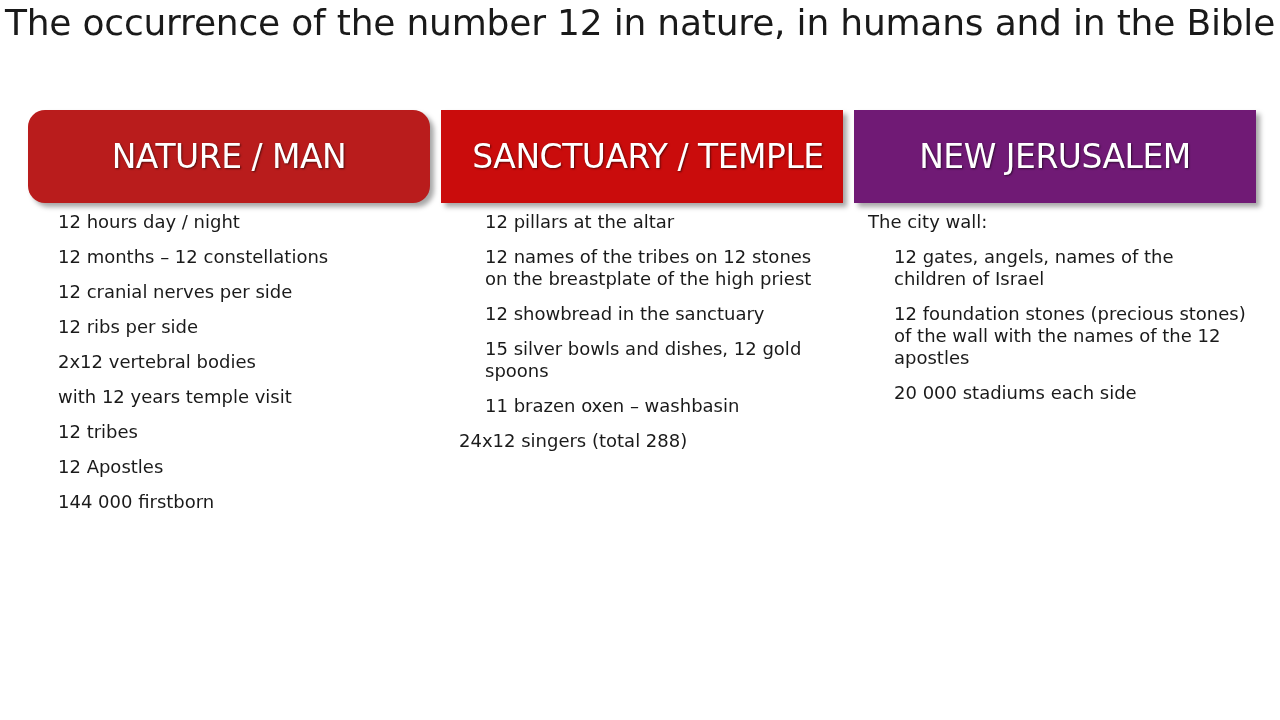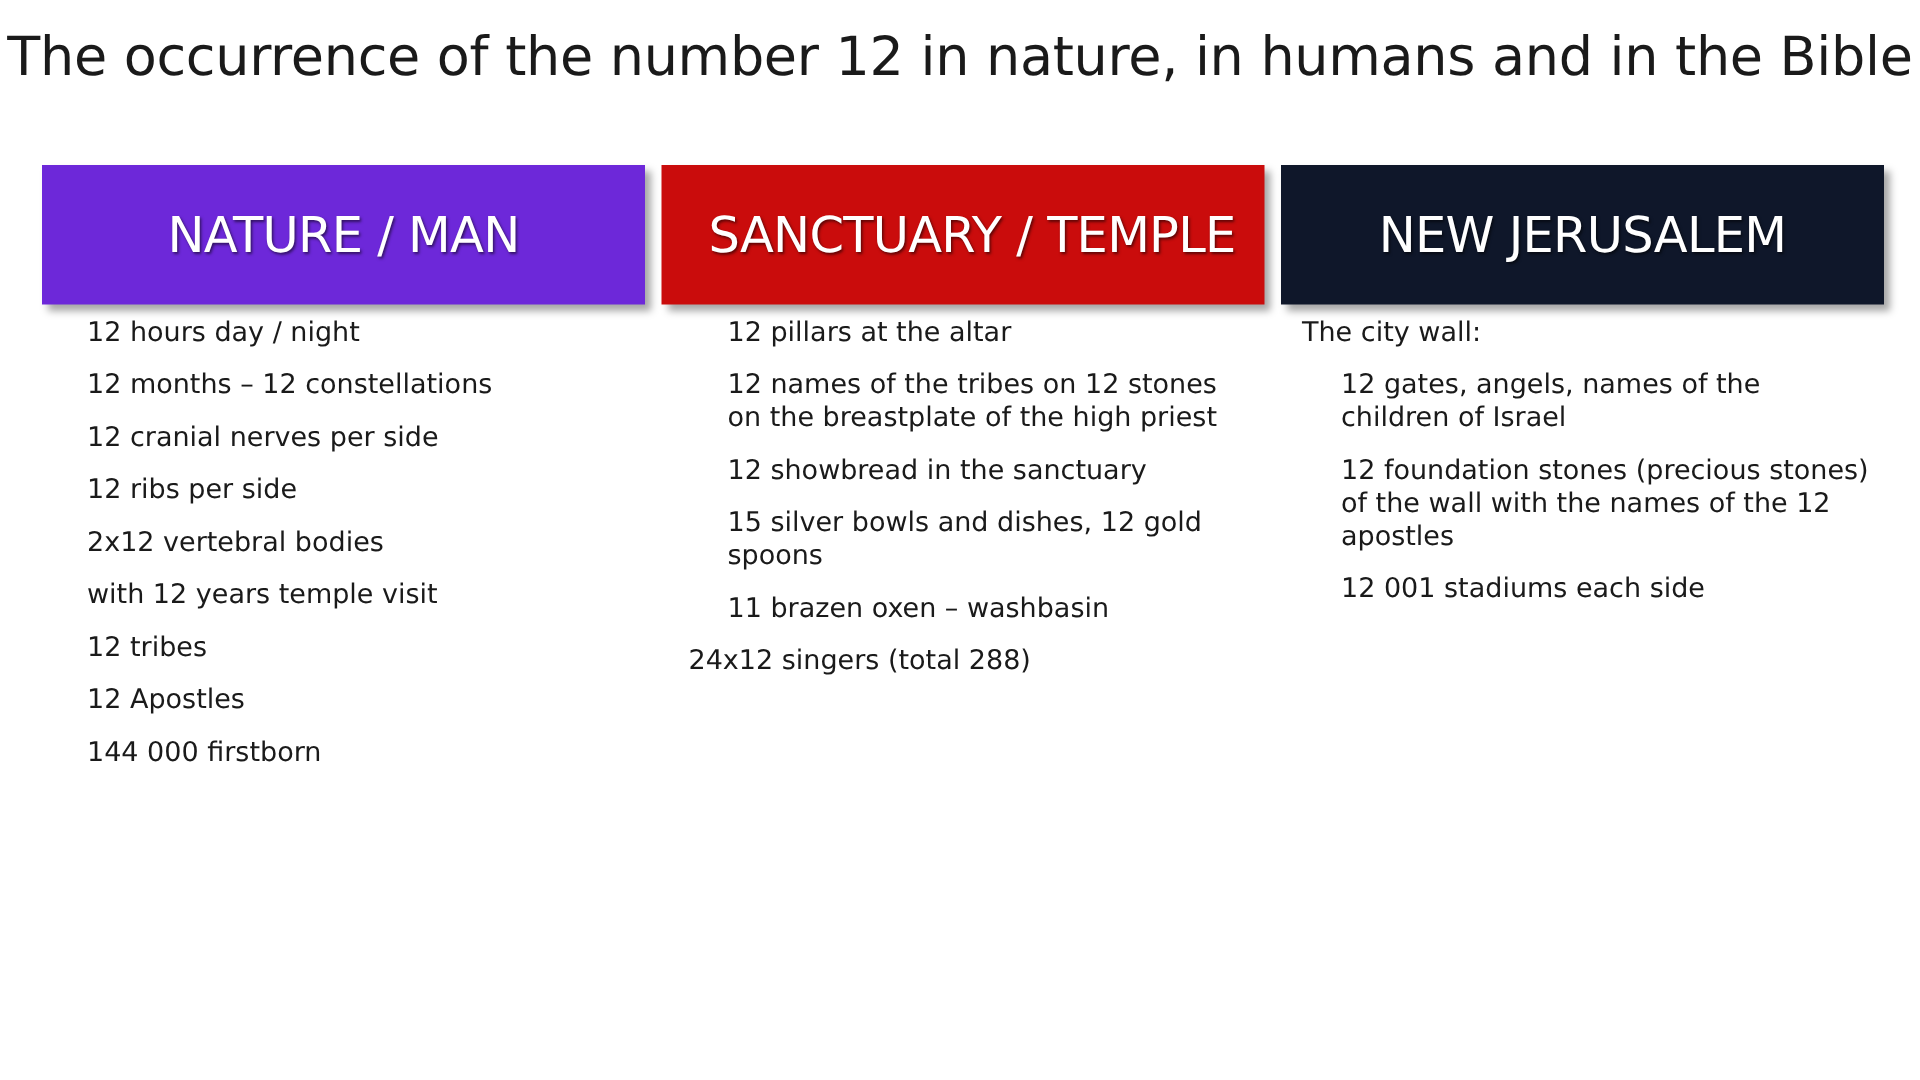--- a/index.html
+++ b/index.html
@@ -15,21 +15,21 @@
   }
   .slide {
     position: relative;
     width: 1280px;
     height: 720px;
     box-sizing: border-box;
   }
   .slide-title {
     position: absolute;
     left: 0;
-    top: 18px;
+    top: 2px;
     width: 1280px;
     text-align: center;
     font-size: 36px;
     font-weight: 400;
     color: #1a1a1a;
     letter-spacing: -0.2px;
     white-space: nowrap;
   }
   .columns {
     position: absolute;
@@ -54,23 +54,23 @@
     box-sizing: border-box;
   }
   .col-header-label {
     color: #ffffff;
     font-size: 33px;
     font-weight: 400;
     letter-spacing: -0.5px;
     text-shadow: 1px 1px 2px rgba(0,0,0,0.55);
     white-space: nowrap;
   }
-  .col-header-green { background: #6d28d9; }
+  .col-header-green { background: #b91c1c; border-radius: 17px; }
   .col-header-red { background: #ca0c0c; padding-left: 12px; }
-  .col-header-blue { background: #0f172a; }
+  .col-header-blue { background: #701a75; }
   .col-body {
     padding: 8px 6px 0 6px;
   }
   .col-item {
     font-size: 18px;
     line-height: 1.22;
     color: #1a1a1a;
     margin-bottom: 13px;
   }
   .col-body.indent-1 { padding-left: 30px; }
@@ -124,18 +124,18 @@
     </div>
 
     <div class="column">
       <div class="col-header col-header-blue">
         <span class="col-header-label">NEW JERUSALEM</span>
       </div>
       <div class="col-body indent-3">
         <div class="col-item plain-item">The city wall:</div>
         <div class="col-item sub-item">12 gates, angels, names of the children of Israel</div>
         <div class="col-item sub-item">12 foundation stones (precious stones) of the wall with the names of the 12 apostles</div>
-        <div class="col-item sub-item">12 001 stadiums each side</div>
+        <div class="col-item sub-item">20 000 stadiums each side</div>
       </div>
     </div>
 
   </div>
 </div>
 
 </body></html>

